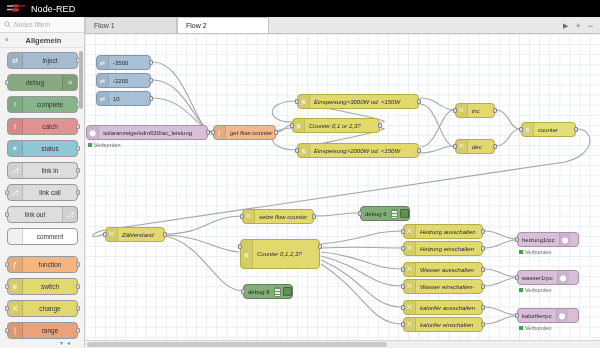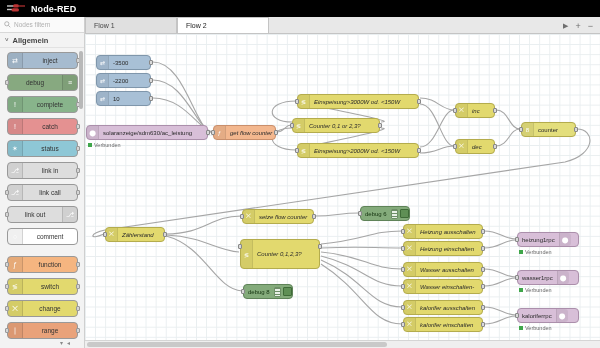--- a/index.html
+++ b/index.html
@@ -12,21 +12,21 @@
   #app { position: relative; width: 600px; height: 348px; }
 
   
   .header {
     position: absolute; left: 0; top: 0; width: 600px; height: 17px;
     background: #000; display: flex; align-items: center;
   }
   .logo-wrap { display: flex; align-items: center; margin-left: 6px; gap: 3px; }
   .logo-svg { display: block; }
   .brand {
-    color: #fff; font-size: 9px; font-weight: bold; letter-spacing: .1px;
+    color: #fff; font-size: 9px; font-weight: normal; letter-spacing: .1px;
   }
 
   
   .tabbar {
     position: absolute; left: 85px; top: 17px; width: 515px; height: 17px;
     background: #e8e8e8; border-bottom: 1px solid #c4c4c4;
     display: flex; align-items: flex-end;
   }
   .tab {
     height: 16px; line-height: 16px; padding: 0 8px;
@@ -48,21 +48,21 @@
   }
   .search-row {
     height: 16px; border-bottom: 1px solid #d8d8d8;
     display: flex; align-items: center; padding: 0 4px; background: #fafafa;
     gap: 3px;
   }
   .search-ico { width: 7px; height: 7px; flex: 0 0 auto; }
   .search-ph { font-size: 6.5px; color: #b0b0b0; }
 
   .cat {
-    display: flex; align-items: center; gap: 4px;
+    display: flex; align-items: center; gap: 17px;
     height: 15px; padding: 0 5px; font-size: 7.5px; color: #444;
     background: #f3f3f3; border-bottom: 1px solid #e2e2e2;
     font-weight: 600;
   }
   .caret { font-size: 6px; color: #777; }
 
   .palette { padding: 4px 6px 2px 7px; }
   .pnode {
     position: relative; height: 17px; border-radius: 4px;
     border: 1px solid #999; margin-bottom: 5px;

